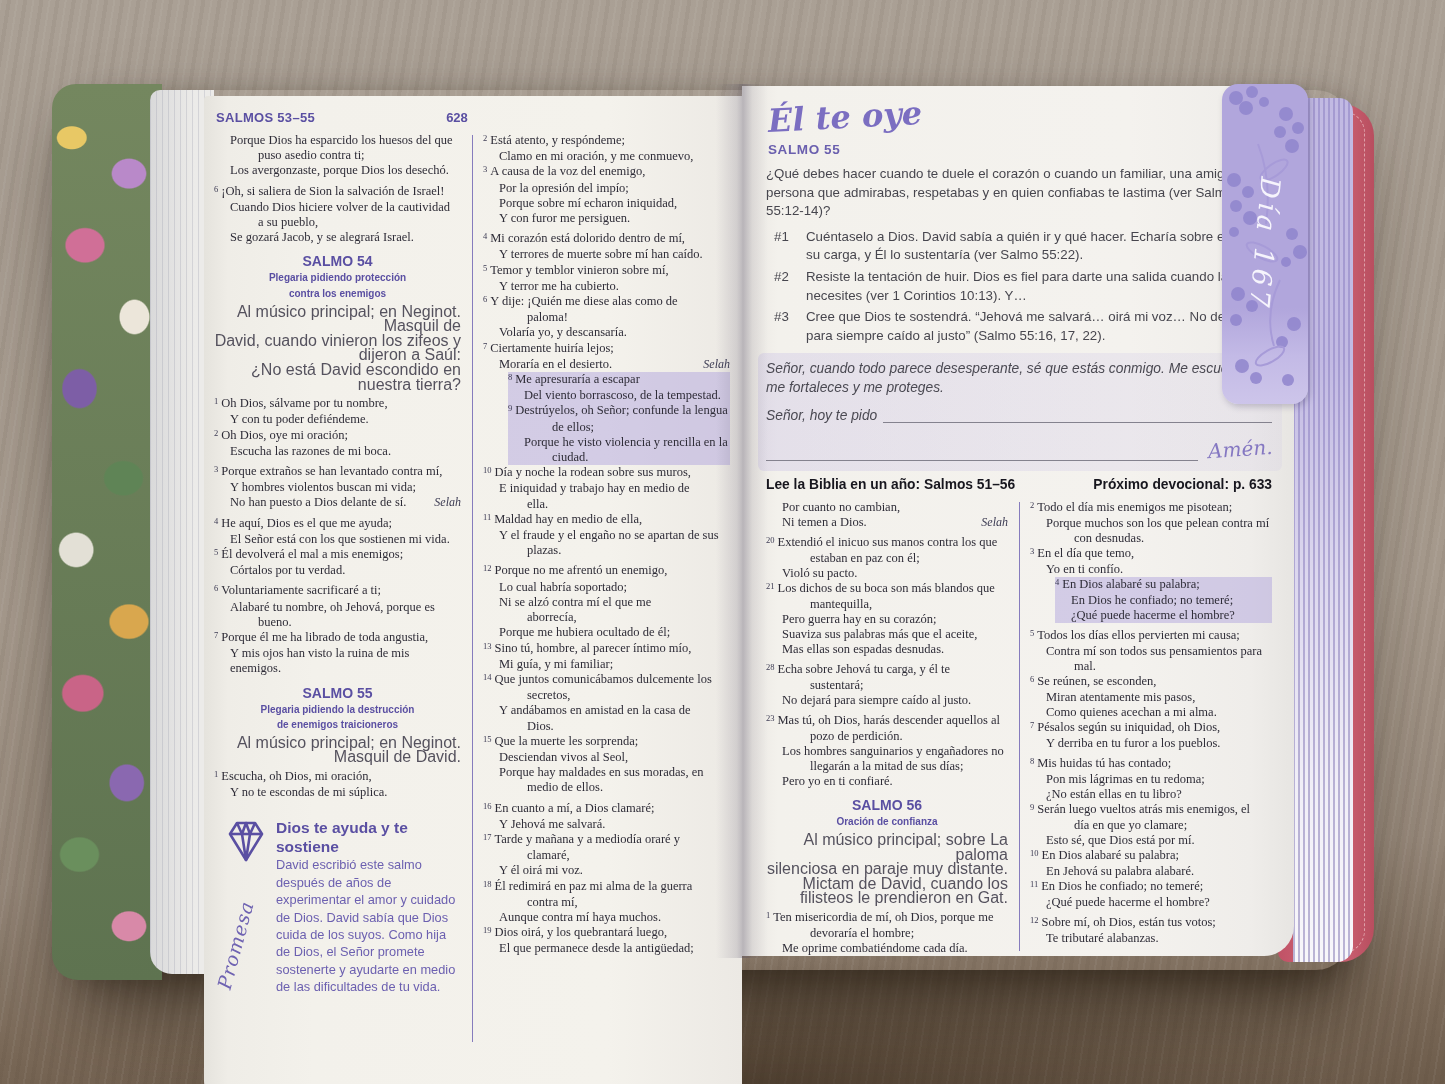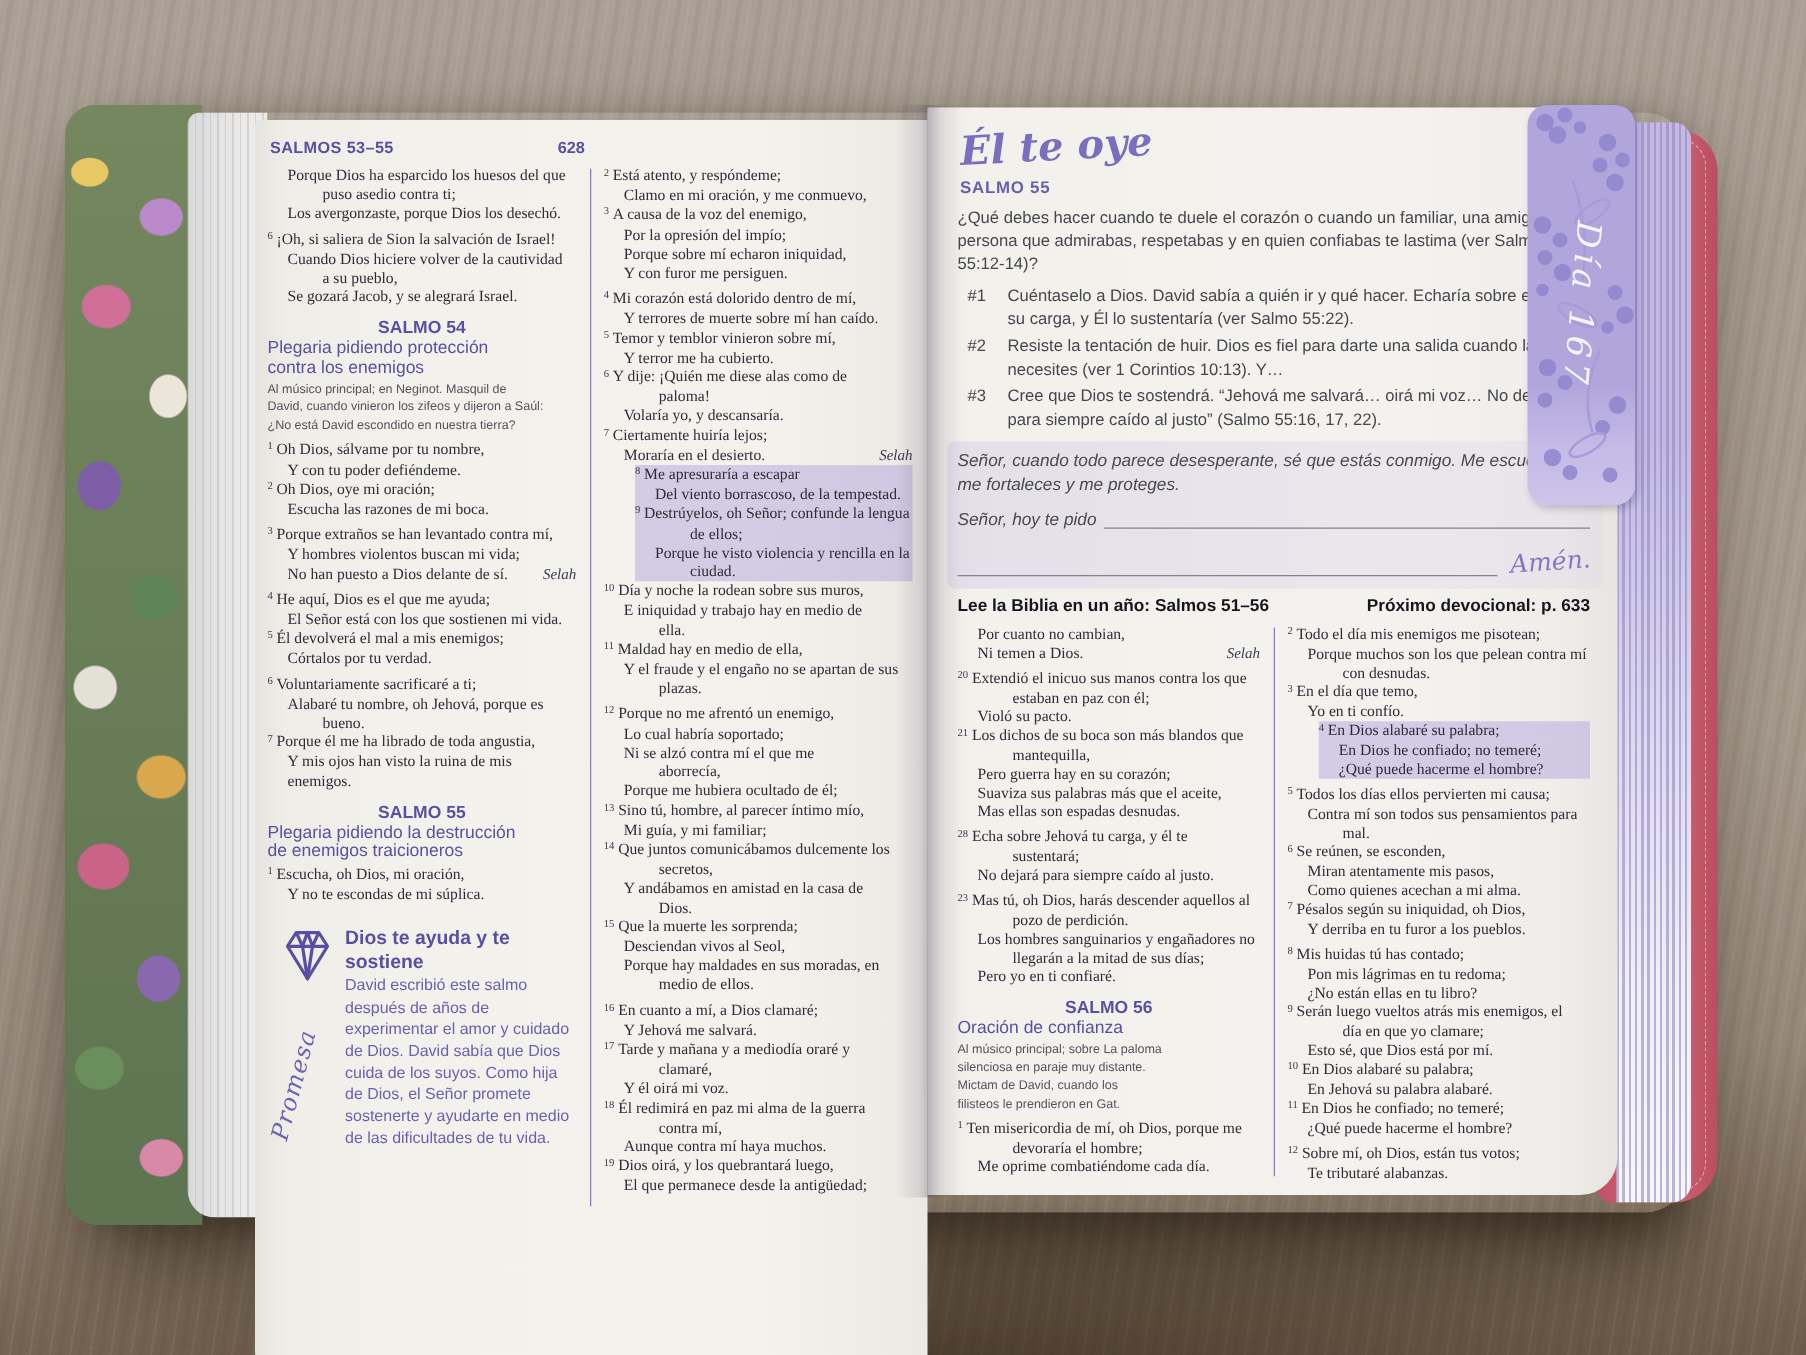--- a/index.html
+++ b/index.html
@@ -65,25 +65,25 @@
   .vline.i0{padding-left:16px;text-indent:-16px;}
   .vline.i1{padding-left:16px;}
   .vline.i2{padding-left:44px;}
   .vline.gap{margin-top:5px;}
   .vline.hl{background:rgba(177,166,221,.5);margin-left:25px;}
   .vnum{display:inline-block;font-size:8.5px;color:#3b3a52;transform:translateY(-3.5px);margin-right:3px;text-indent:0;}
   .selah{float:right;font-style:italic;font-size:12px;color:#3b3a52;}
   .psheading{margin:8px 0 3px;}
   .ps-title{font-family:"Liberation Sans",sans-serif;font-weight:bold;font-size:14px;line-height:17px;
     color:#5a4fa2;text-align:center;}
-  .ps-sub{font-family:"Liberation Sans",sans-serif;font-weight:normal;font-size:14px;line-height:15.6px;
-    color:#5a4fa2;}
+  .ps-sub{font-family:"Liberation Sans",sans-serif;font-weight:bold;font-size:10px;line-height:15.6px;
+    color:#5a4fa2;text-align:center;}
   .vintro{margin:3px 0 4px;}
-  .vintro p{margin:0;font-family:"Liberation Sans",sans-serif;font-size:10px;line-height:14.6px;
-    color:#55525e;text-align:left;}
+  .vintro p{margin:0;font-family:"Liberation Sans",sans-serif;font-size:16px;line-height:14.6px;
+    color:#55525e;text-align:right;}
   
   .promesa{position:relative;margin:16px 0 0 0;padding:2px 0 0 62px;min-height:230px;}
   .gem-icon{position:absolute;left:8px;top:2px;width:48px;height:46px;}
   .promesa-label{position:absolute;left:-24px;top:118px;transform:rotate(-75deg);transform-origin:center;
     font-style:italic;font-family:"DejaVu Serif",serif;font-size:19px;color:#6f63b2;letter-spacing:1px;}
   .promesa-title{font-family:"Liberation Sans",sans-serif;font-weight:bold;font-size:15.5px;line-height:19px;
     color:#5a4fa2;margin-bottom:0;}
   .promesa-body{font-family:"Liberation Sans",sans-serif;font-size:12.8px;line-height:17.4px;color:#6c60b0;}
   
   .dev-title{font-family:"DejaVu Serif",serif;font-style:italic;font-weight:600;font-size:32px;line-height:34px;
@@ -167,20 +167,24 @@
             <p class="vline i0 gap"><span class="vnum">6</span>Voluntariamente sacrificaré a ti;</p>
             <p class="vline i1">Alabaré tu nombre, oh Jehová, porque es</p>
             <p class="vline i2">bueno.</p>
             <p class="vline i0"><span class="vnum">7</span>Porque él me ha librado de toda angustia,</p>
             <p class="vline i1">Y mis ojos han visto la ruina de mis enemigos.</p>
           </div>
           <div class="psheading">
             <div class="ps-title">SALMO 55</div>
             <div class="ps-sub">Plegaria pidiendo la destrucción</div>
             <div class="ps-sub">de enemigos traicioneros</div>
+          </div>
+          <div class="vintro">
+            <p>Al músico principal; en Neginot.</p>
+            <p>Masquil de David.</p>
           </div>
           <div class="vblock">
             <p class="vline i0"><span class="vnum">1</span>Escucha, oh Dios, mi oración,</p>
             <p class="vline i1">Y no te escondas de mi súplica.</p>
           </div>
           <div class="promesa">
           <svg class="gem-icon" viewBox="0 0 48 46">
             <g fill="none" stroke="#5a4fa2" stroke-width="2.6" stroke-linejoin="round">
               <path d="M8 16 L15 5 L33 5 L40 16 L24 42 Z"></path>
               <path d="M8 16 L40 16"></path>

